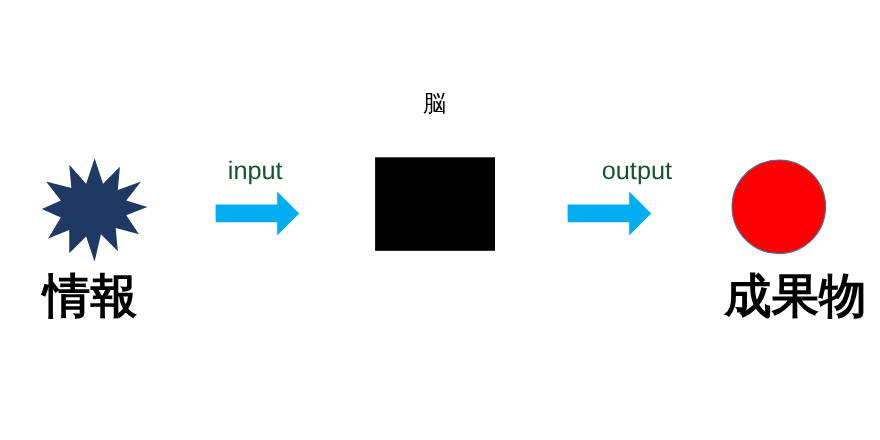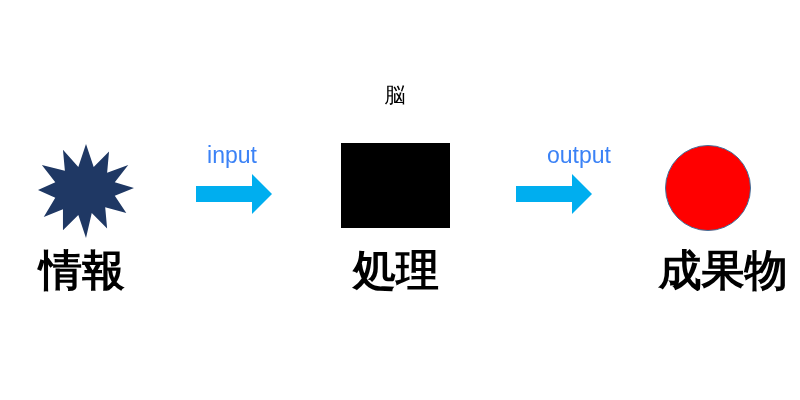--- a/index.html
+++ b/index.html
@@ -74,21 +74,21 @@
 
   
   .arrow-label {
     position: absolute;
     top: 144px;
     width: 120px;
     text-align: center;
     font-family: "Liberation Sans", sans-serif;
     font-size: 23px;
     font-weight: 400;
-    color: #3b82f6;
+    color: #14532d;
     line-height: 1;
     white-space: nowrap;
   }
   #label-input  { left: 172px; }
   #label-output { left: 519px; }
 
   
   .node-label {
     position: absolute;
     top: 248px;
@@ -140,21 +140,20 @@
   <div class="arrow" id="arrow-input">
     <svg viewBox="0 0 80 44" xmlns="http://www.w3.org/2000/svg" aria-hidden="true">
       <polygon fill="#00aeef" points="2,14 58,14 58,2 78,22 58,42 58,30 2,30"></polygon>
     </svg>
   </div>
 
   <div id="label-brain">脳</div>
 
   <div id="process-square"></div>
 
-  <div class="node-label" id="label-processing">処理</div>
 
   <div class="arrow-label" id="label-output">output</div>
 
   <div class="arrow" id="arrow-output">
     <svg viewBox="0 0 80 44" xmlns="http://www.w3.org/2000/svg" aria-hidden="true">
       <polygon fill="#00aeef" points="2,14 58,14 58,2 78,22 58,42 58,30 2,30"></polygon>
     </svg>
   </div>
 
   <div id="result-circle"></div>

